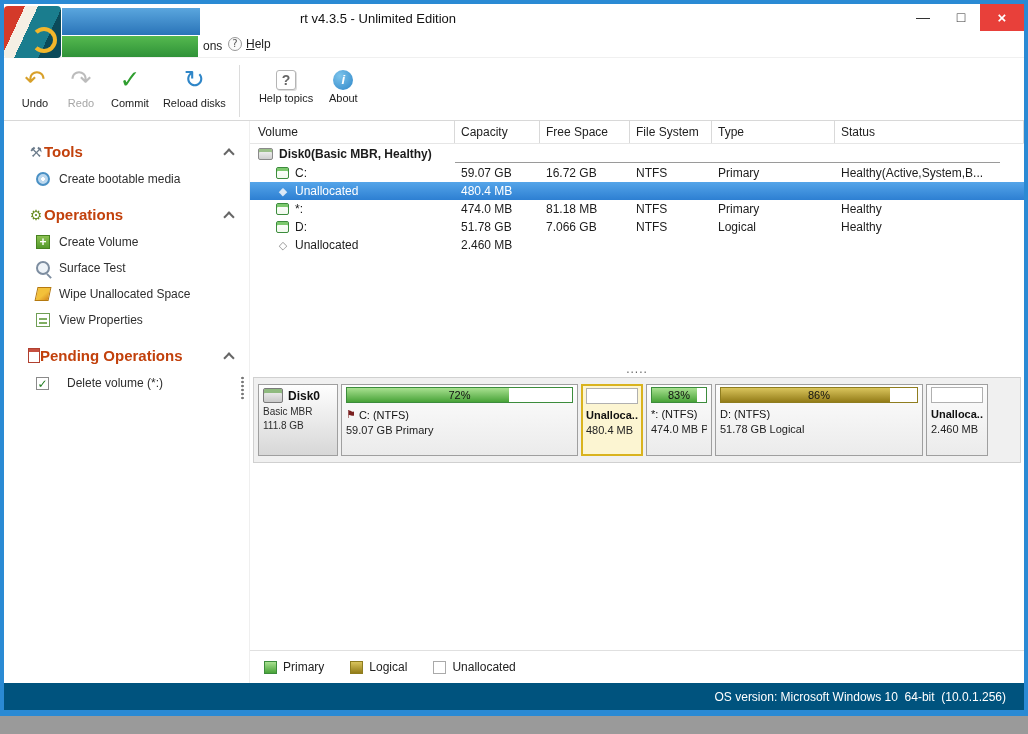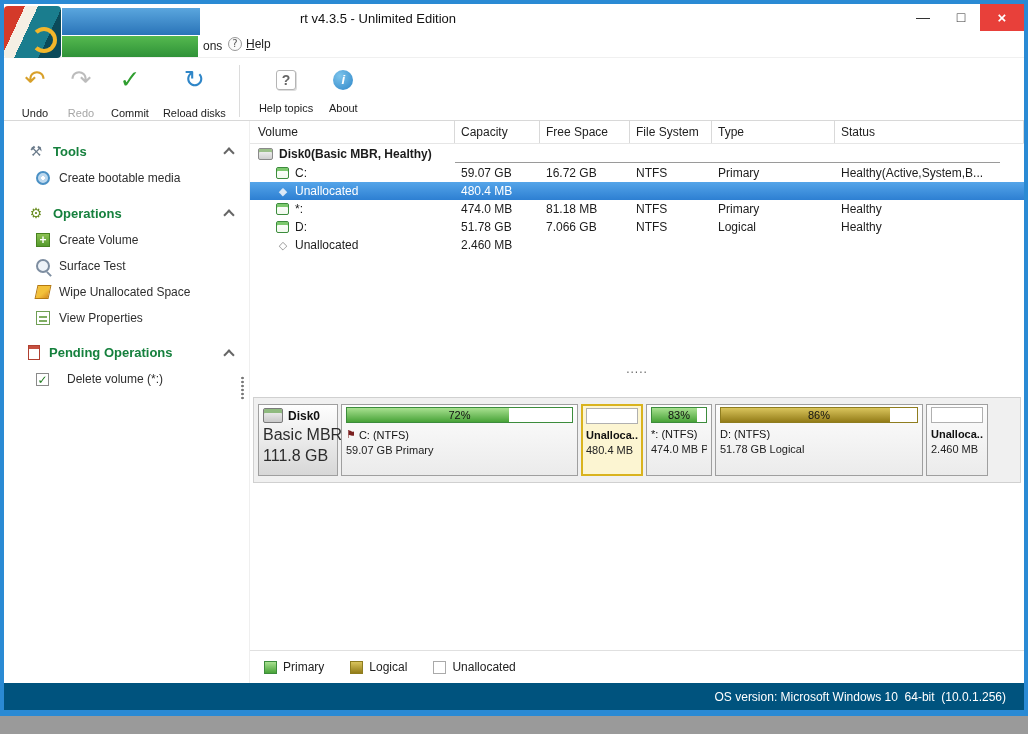--- a/index.html
+++ b/index.html
@@ -31,35 +31,35 @@
     background:linear-gradient(115deg,#d43a2a 0 26%,#f5efe4 26% 42%,#1a7d8e 42% 72%,#0b4a5a 72%);}
   .logo-icon::after{content:"";position:absolute;right:4px;bottom:5px;width:18px;height:18px;border-radius:50%;
     border:4px solid #f3b62a;border-left-color:transparent;}
   .logo-bar-blue{position:absolute;left:58px;top:3px;width:138px;height:27px;background:linear-gradient(#5aa6de,#2a74b8);}
   .logo-bar-green{position:absolute;left:58px;top:31px;width:136px;height:21px;background:linear-gradient(#55b94f,#2f9238);}
 
   
   .toolbar{position:absolute;left:4px;top:58px;right:4px;height:63px;background:#fff;border-bottom:1px solid #d8d8d8;display:flex;align-items:flex-start;padding:5px 0 0 8px;z-index:5;}
   .tbtn{display:flex;flex-direction:column;align-items:center;min-width:46px;padding:2px 7px;cursor:pointer;}
   .ticon{height:30px;font-size:25px;line-height:30px;font-family:"DejaVu Sans",sans-serif;}
-  .tlabel{font-size:11px;color:#222;margin-top:12px;white-space:nowrap;}
+  .tlabel{font-size:11px;color:#222;margin-top:2px;white-space:nowrap;}
   .tbtn.disabled .tlabel{color:#a6a6a6;}
   .ic-undo{color:#d8a02a;}
   .ic-redo{color:#bcbcbc;}
   .ic-commit{color:#2f9e2f;font-weight:bold;}
   .ic-reload{color:#2f86c8;}
   .helpbox{width:20px;height:20px;margin-top:5px;border:1px solid #b5b5b5;border-radius:3px;background:#fff;color:#666;font-weight:bold;font-size:14px;line-height:18px;text-align:center;box-shadow:1px 1px 0 #ddd;}
   .about-ic{width:20px;height:20px;margin-top:5px;border-radius:50%;background:radial-gradient(circle at 35% 30%,#7cc4ec,#2e86c8);color:#fff;font-style:italic;font-weight:bold;font-size:13px;line-height:20px;text-align:center;}
   .tsep{width:1px;background:#dcdcdc;height:52px;margin:2px 12px 0 6px;}
 
   
   .sidebar{position:absolute;left:4px;top:121px;width:246px;bottom:33px;background:#fff;border-right:1px solid #efefef;padding-top:16px;z-index:4;}
   .section{margin-bottom:8px;}
   .sec-head{display:flex;align-items:center;padding:6px 16px 6px 24px;cursor:pointer;}
-  .sec-title{font-weight:bold;font-size:13px;color:#15803d;margin-left:9px;flex:1;}
+  .sec-title{font-weight:bold;font-size:15px;color:#c2410c;flex:1;}
   .chev{width:8px;height:8px;border-left:2px solid #666;border-top:2px solid #666;transform:rotate(45deg);margin-top:4px;}
   .glyph-ic{width:16px;text-align:center;font-size:14px;font-family:"DejaVu Sans",sans-serif;}
   .s-item{display:flex;align-items:center;padding:6px 10px 6px 32px;font-size:12px;color:#2e2e2e;cursor:pointer;}
   .s-item .ic{margin-right:9px;flex:none;}
   .ic{width:14px;height:14px;display:inline-block;position:relative;}
   .ic-disc{border-radius:50%;border:2px solid #4a90c4;background:radial-gradient(circle,#fff 25%,#bcd8ee 30%);}
   .ic-newvol{background:linear-gradient(#8cc152,#549a2c);border:1px solid #47821f;color:#fff;font-size:12px;line-height:12px;text-align:center;font-weight:bold;}
   .ic-brush{background:linear-gradient(135deg,#f3c13a 55%,#d78b1f);transform:skewX(-12deg);border:1px solid #b5790f;}
   .ic-surface{border-radius:50%;border:2px solid #7d8da0;background:#eef3f8;}
   .ic-surface::after{content:"";position:absolute;right:-4px;bottom:-4px;width:6px;height:2px;background:#7d8da0;transform:rotate(45deg);}
@@ -84,25 +84,25 @@
   .disk-row::after{content:"";position:absolute;left:205px;right:24px;bottom:1px;border-bottom:1px solid #9a9a9a;}
   .disk-icon{width:15px;height:12px;border:1px solid #8a8a8a;border-radius:2px;background:linear-gradient(#f8f8f8,#cfcfcf);box-shadow:inset 0 3px 0 #9bbf8a;margin-right:6px;flex:none;}
   .part-icon{width:13px;height:12px;border:1px solid #3c8c3c;background:linear-gradient(#fff,#f2faee);box-shadow:inset 0 3px 0 #7cc96d;margin-right:6px;border-radius:2px;flex:none;}
   .dia{width:14px;margin-right:5px;font-size:11px;text-align:center;font-family:"DejaVu Sans",sans-serif;flex:none;}
   .dia.filled{color:#dce9f7;}
   .dia.hollow{color:#8a8a8a;}
 
   .hsplit{position:absolute;left:0;right:0;top:244px;height:11px;text-align:center;color:#666;font-size:12px;line-height:8px;letter-spacing:1px;cursor:row-resize;}
 
   
-  .dmap{position:absolute;left:3px;right:3px;top:256px;height:86px;background:#f0f0f0;border:1px solid #d0d0d0;display:flex;align-items:center;padding:5px 4px;gap:3px;overflow:hidden;margin-top:20px;}
+  .dmap{position:absolute;left:3px;right:3px;top:256px;height:86px;background:#f0f0f0;border:1px solid #d0d0d0;display:flex;align-items:center;padding:5px 4px;gap:3px;overflow:hidden;}
   .dblock{width:80px;height:72px;flex:none;border:1px solid #9f9f9f;background:linear-gradient(#fefefe,#d7d7d7);padding:3px 4px;font-size:11px;}
   .dtop{display:flex;align-items:center;gap:5px;font-weight:bold;font-size:12px;color:#111;}
   .drive-ic{width:20px;height:15px;border:1px solid #7a7a7a;border-radius:2px;background:linear-gradient(#f5f5f5,#c9c9c9);box-shadow:inset 0 4px 0 #8fba7f;flex:none;}
-  .dline{color:#2c2c2c;margin-top:3px;font-size:16px;white-space:nowrap;}
+  .dline{color:#2c2c2c;margin-top:3px;font-size:10px;white-space:nowrap;}
   .pblock{height:72px;flex:none;border:1px solid #9f9f9f;background:linear-gradient(#fdfdfd,#ebebeb);padding:2px 4px;font-size:11px;overflow:hidden;}
   .pblock.selected{border:2px solid #d9b31e;background:#fcf5d2;padding:2px 3px;}
   .pbar{height:16px;border:1px solid #3c8c3c;background:#fff;position:relative;margin-bottom:5px;}
   .pblock.logical .pbar{border-color:#8f7d1f;}
   .pblock.unalloc .pbar{border-color:#b0b0b0;}
   .pfill{height:100%;width:0;background:linear-gradient(#a8e090,#48a338);}
   .pblock.logical .pfill{background:linear-gradient(#d9c45c,#937c18);}
   .ppct{position:absolute;left:0;right:0;top:0;text-align:center;font-size:11px;line-height:15px;color:#111;}
   .pname{display:flex;align-items:center;gap:3px;color:#111;white-space:nowrap;overflow:hidden;}
   .pblock.unalloc .pname{font-weight:bold;}

